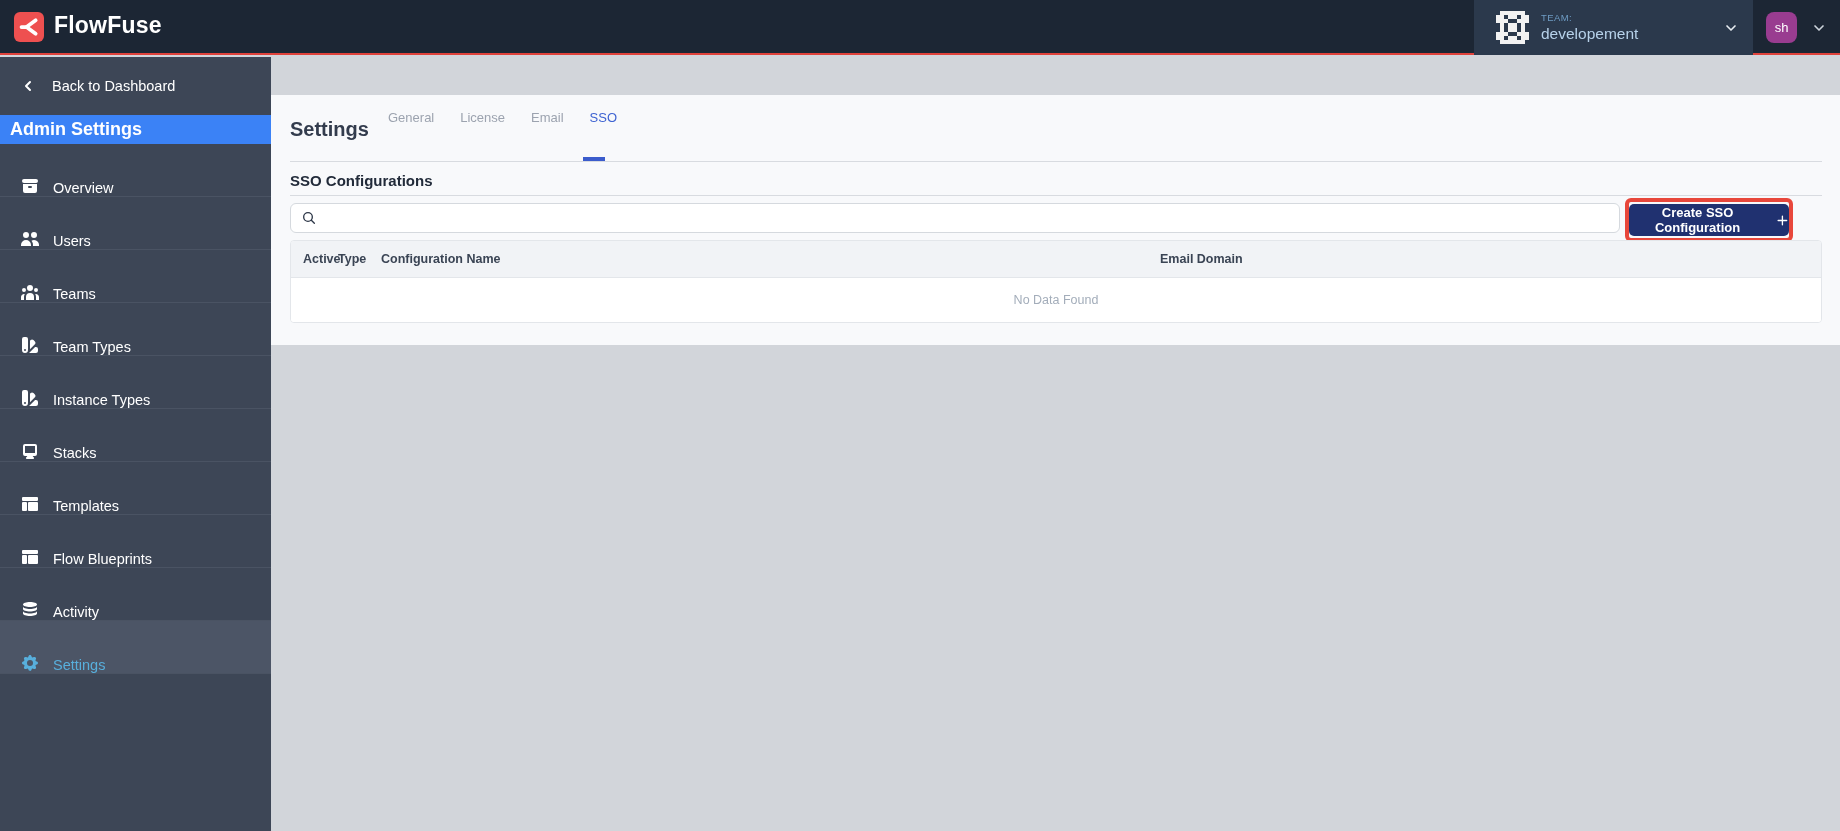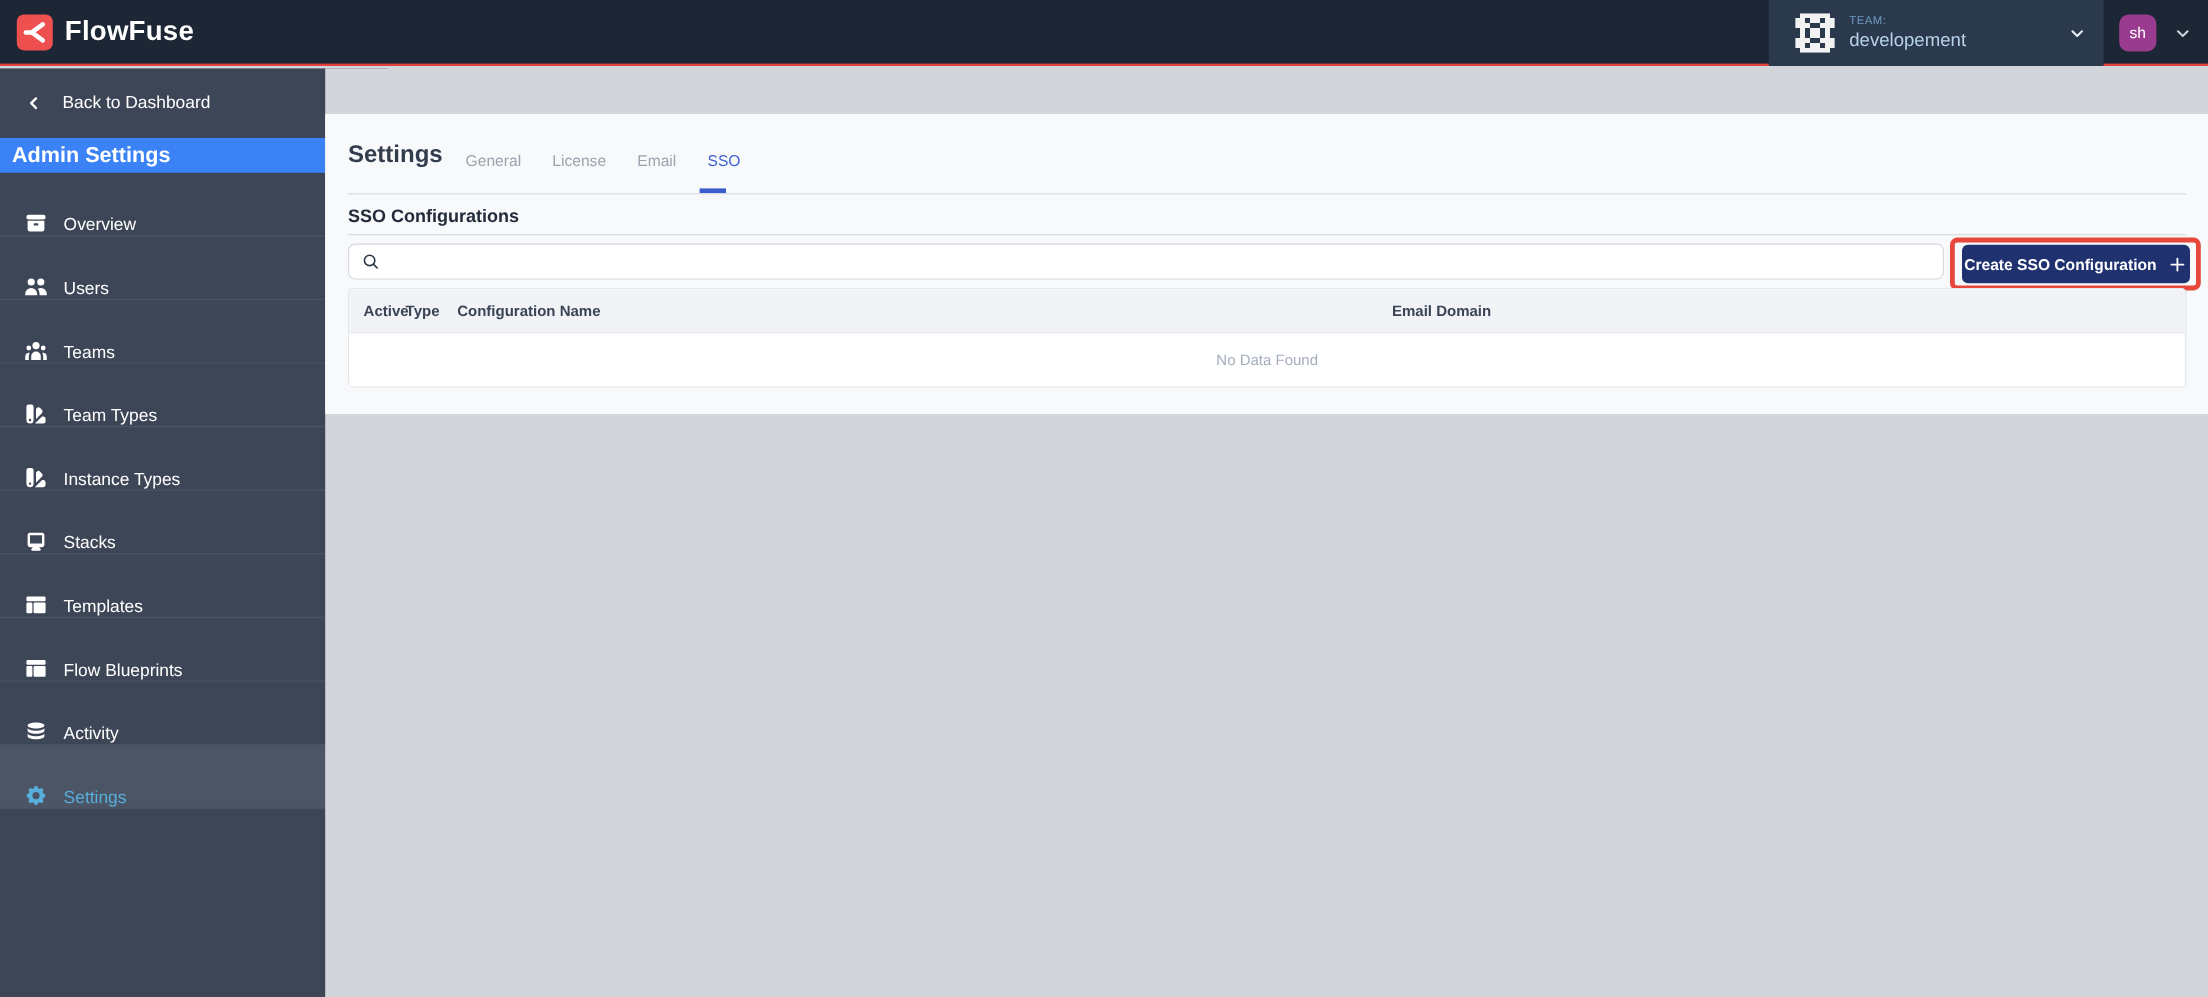--- a/index.html
+++ b/index.html
@@ -39,36 +39,36 @@
               font-size:14.5px; border-bottom:1px solid #4a5363; cursor:pointer; }
   .nav-item .nav-icon { width:20px; height:20px; margin:0 13px 0 20px; fill:#ffffff; }
   .nav-item.active { background:#4c5566; color:#58afdc; }
   .nav-item.active .nav-icon { fill:#58afdc; }
 
   
   .main { position:absolute; left:271px; top:57px; width:1569px; height:774px; background:#d2d5da; }
   .panel { position:absolute; left:0; top:38px; width:1569px; height:250px; background:#f8f9fb; }
 
   .page-title { position:absolute; left:19px; top:23px; font-size:20px; font-weight:bold; color:#333c4d; }
-  .tabs { position:absolute; left:117px; top:31px; display:flex; gap:26px;align-items:flex-end; }
+  .tabs { position:absolute; left:117px; top:15px; display:flex; gap:26px;align-items:flex-end; }
   .tab { font-size:13px; color:#9ca3af; cursor:pointer; }
   .tab.active { color:#3e63d2; }
   .tab-underline { position:absolute; left:312px; top:62px; width:22px; height:4px; background:#3b5ccc; }
   .divider { position:absolute; left:19px; right:18px; height:1px; background:#d8dbe0; }
   .div1 { top:66px; }
   .div2 { top:100px; }
   .section-title { position:absolute; left:19px; top:77px; font-size:15px; font-weight:bold; color:#222b3a; }
 
   .search-wrap { position:absolute; left:19px; top:108px; width:1330px; height:30px; }
   .search-input { width:100%; height:100%; border:1px solid #d5d9de; border-radius:6px;
                   background:#ffffff; padding:0 10px 0 34px; font-size:13px; color:#333;
                   outline:none; font-family:"Liberation Sans", sans-serif; }
   .search-icon { position:absolute; left:11px; top:7px; width:16px; height:16px; pointer-events:none; }
 
-  .annotation-box { position:absolute; left:1354px; top:103px; width:209px; height:44px;
+  .annotation-box { position:absolute; left:1354px; top:103px; width:168px; height:44px;
                     border:4px solid #e8473b; border-radius:6px;
                     display:flex; align-items:center; justify-content:center; }
   .create-btn { width:190px; height:32px; background:#203170; border:none; border-radius:5px;
                 color:#ffffff; font-size:13px; font-weight:bold; cursor:pointer;
                 display:flex; align-items:center; justify-content:center; gap:10px;
                 font-family:"Liberation Sans", sans-serif; }
   .plus-icon { width:15px; height:15px; }
 
   .table { position:absolute; left:19px; top:145px; width:1532px;
            border:1px solid #e3e6ea; border-radius:4px; background:#ffffff; overflow:hidden; }

